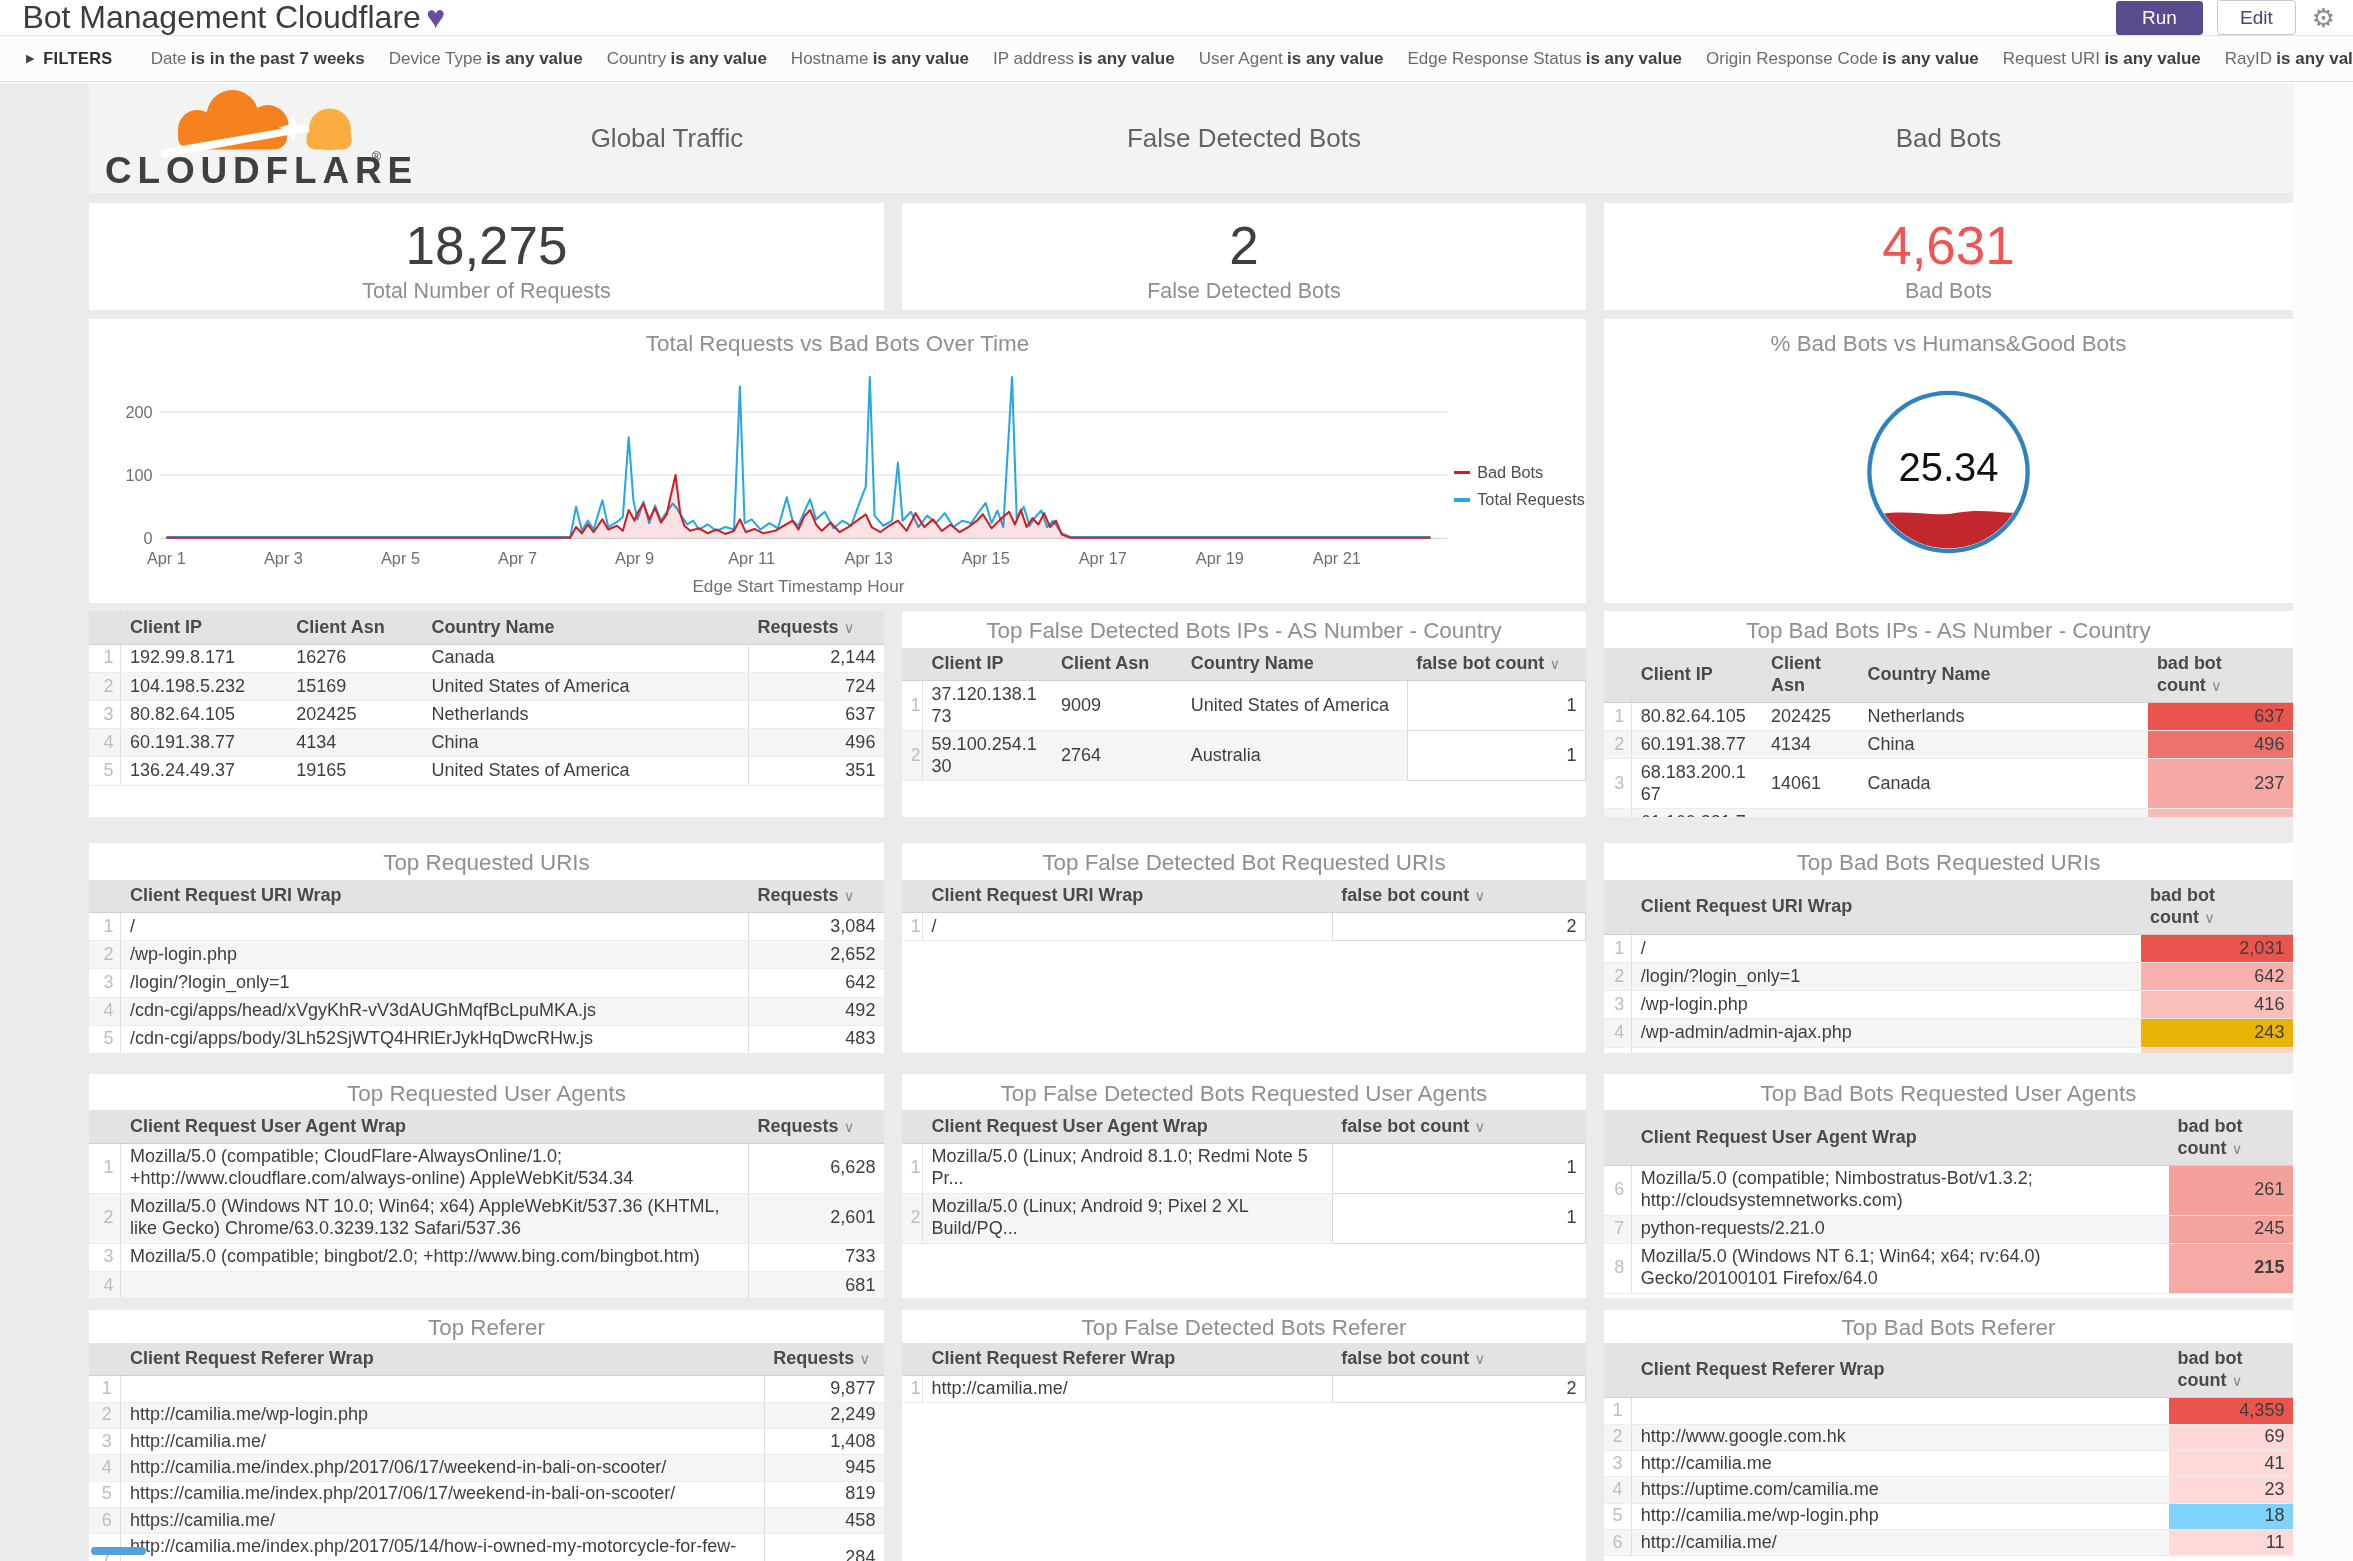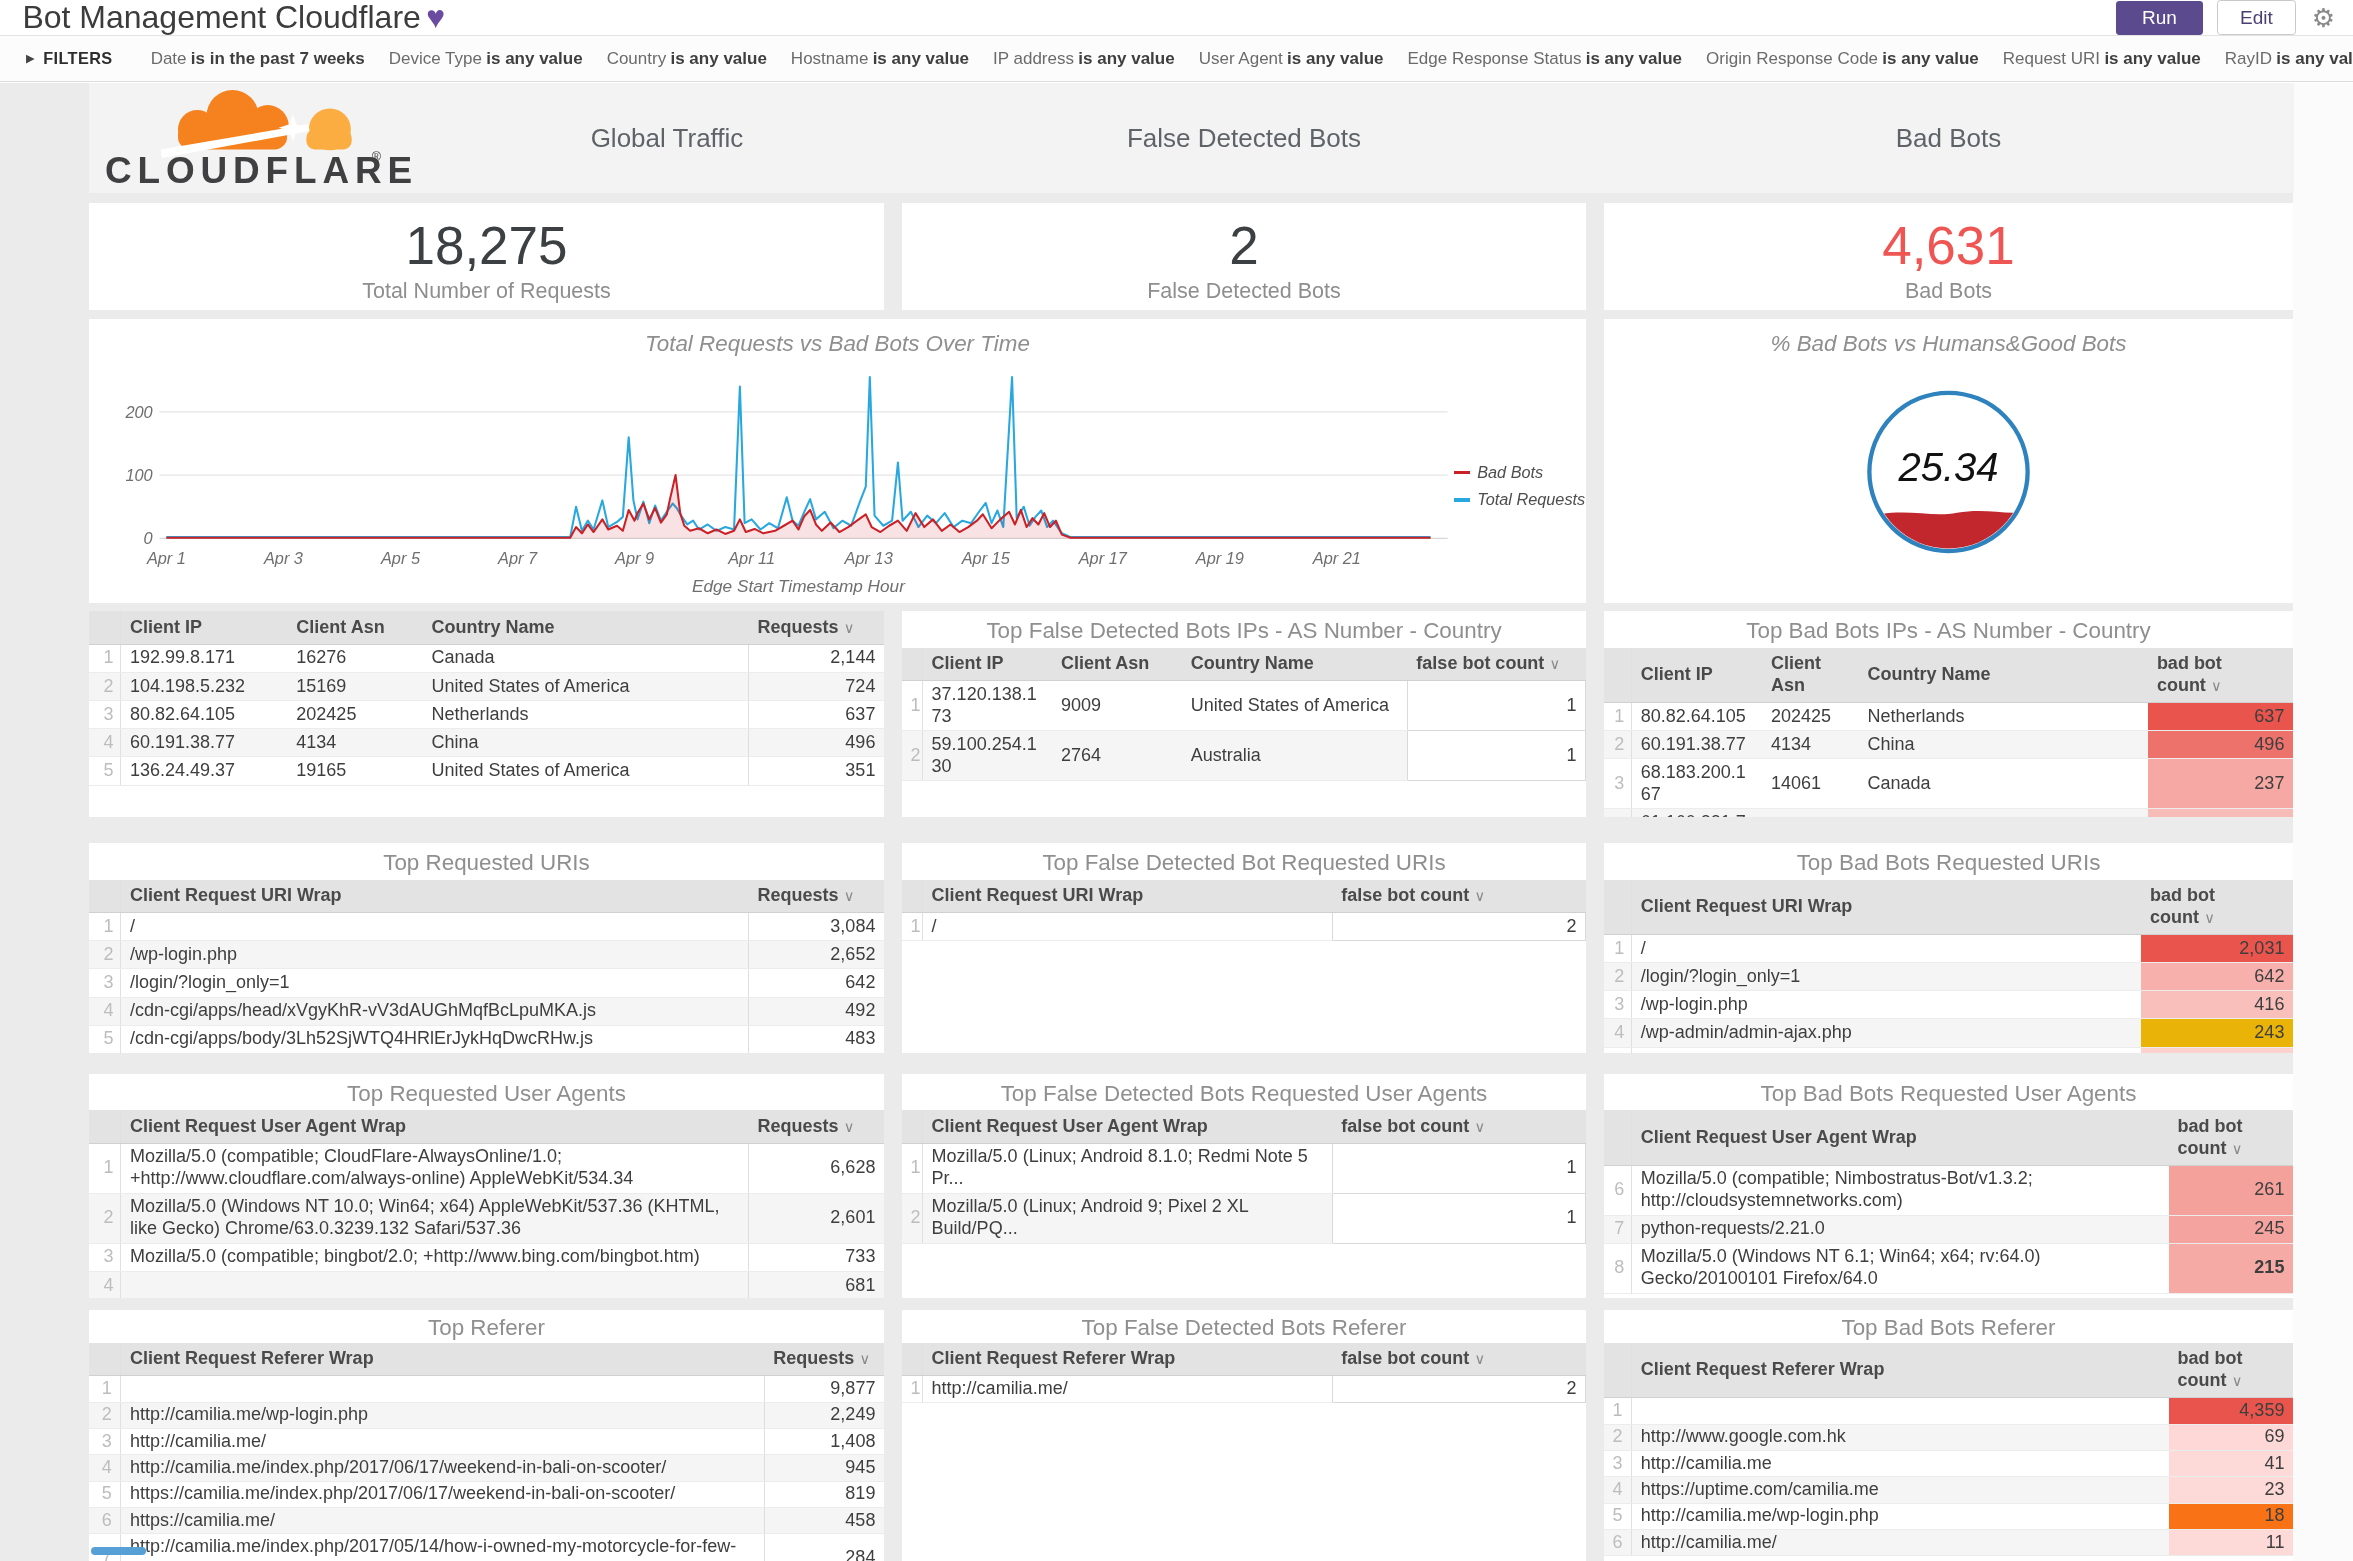--- a/index.html
+++ b/index.html
@@ -43,21 +43,21 @@
   .section-title { font-size:26px; color:#5f6368; text-align:center; flex:1; }
 
   
   .metrics { margin-bottom:8.6px; }
   .metric { height:107px; text-align:center; padding-top:13.8px; }
   .metric-value { font-size:53px; color:#3c4043; line-height:1.1; }
   .metric-value.red { color:#ef5552; }
   .metric-label { font-size:21.5px; color:#8e8e8e; margin-top:3.4px; }
 
   
-  .charts { margin-bottom:8.6px;font-style:italic; }
+  .charts { margin-bottom:8.6px; }
   .chart-panel, .gauge-panel { height:284px; }
   .panel-title { text-align:center; font-size:22.4px; color:#8f8f8f; margin:6.9px 0 3.4px; }
   .chart-title { position:absolute; top:12px; left:0; right:0; text-align:center;
     font-size:22.4px; color:#8f8f8f; }
   .legend { position:absolute; left:1365px; top:144px; display:flex; flex-direction:column; gap:8.6px; }
   .legend-item { display:flex; align-items:center; gap:7.7px; }
   .legend-dash { width:15.5px; height:3.4px; }
   .legend-label { font-size:16.3px; color:#4d4d4d; }
   .gauge-value { position:absolute; left:0; right:0; top:126px; text-align:center;
     font-size:40px; color:#111; }
@@ -697,21 +697,21 @@
               <td class="count-heat" style="background: rgb(253, 217, 215);">41</td>
             </tr>
             <tr>
               <td class="rownum">4</td>
               <td>https://uptime.com/camilia.me</td>
               <td class="count-heat" style="background: rgb(253, 217, 215);">23</td>
             </tr>
             <tr>
               <td class="rownum">5</td>
               <td>http://camilia.me/wp-login.php</td>
-              <td class="count-heat" style="background: #f97316; margin-left: 24px;">18</td>
+              <td class="count-heat" style="background: #7dd3fc; margin-left: 24px;">18</td>
             </tr>
             <tr>
               <td class="rownum">6</td>
               <td>http://camilia.me/</td>
               <td class="count-heat" style="background: rgb(253, 218, 216);">11</td>
             </tr>
           </tbody>
         </table>
       </div>
   </div>

